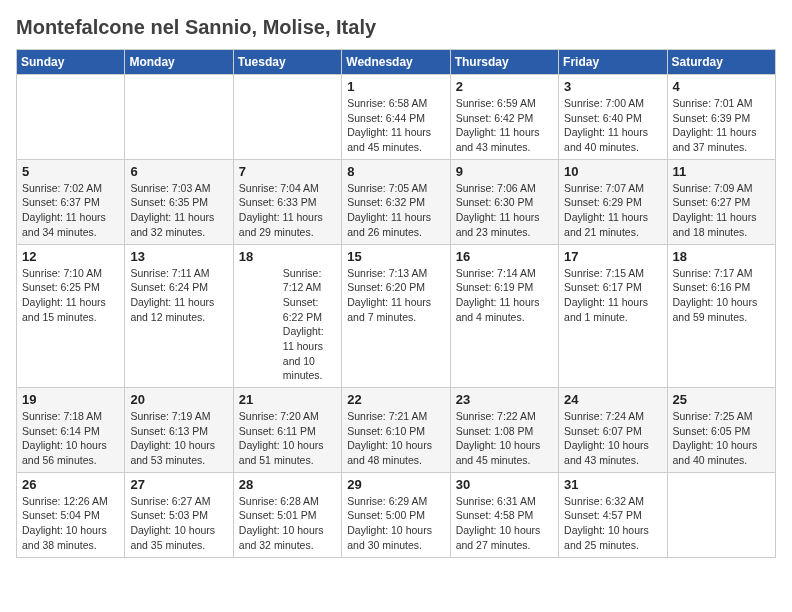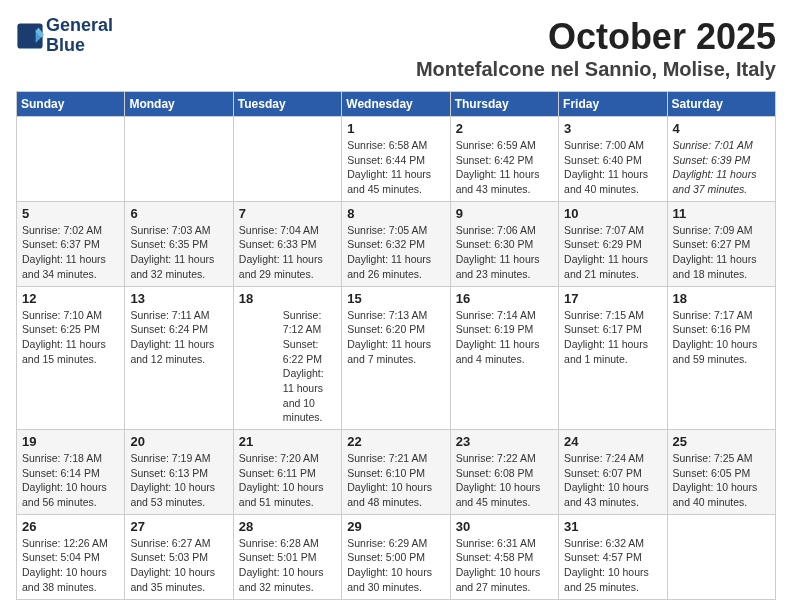--- a/index.html
+++ b/index.html
@@ -84,33 +84,21 @@
       line-height: 1.4;
     }
     .empty-cell {
       background: #fff !important;
     }
   </style>
 </head>
 <body>
 
 <div class="header">
-  <div class="logo">
-    <svg class="logo-icon" viewBox="0 0 40 40">
-      <rect x="2" y="2" width="36" height="36" rx="4" fill="#1a3c6e"></rect>
-      <polygon points="28,10 38,20 28,30" fill="#4a9fd4"></polygon>
-      <polygon points="32,8 40,18 36,22 28,14" fill="#6bb8e8"></polygon>
-    </svg>
-    <div class="logo-text">
-      <div>General</div>
-      <div>Blue</div>
-    </div>
-  </div>
   <div class="title-block">
-    <div class="month-title">October 2025</div>
     <div class="location">Montefalcone nel Sannio, Molise, Italy</div>
   </div>
 </div>
 
 <table>
   <thead>
     <tr id="weekday-header">
         <th>Sunday</th>
         <th>Monday</th>
         <th>Tuesday</th>
@@ -138,21 +126,21 @@
 Daylight: 11 hours and 43 minutes.</div>
         </td>
         <td>
           <span class="day-number">3</span>
           <div class="day-info" style="white-space: pre-line;">Sunrise: 7:00 AM
 Sunset: 6:40 PM
 Daylight: 11 hours and 40 minutes.</div>
         </td>
         <td>
           <span class="day-number">4</span>
-          <div class="day-info" style="white-space: pre-line; font-style: italic;">Sunrise: 7:01 AM
+          <div class="day-info" style="white-space: pre-line;">Sunrise: 7:01 AM
 Sunset: 6:39 PM
 Daylight: 11 hours and 37 minutes.</div>
         </td>
       </tr>
       <tr>
         <td>
           <span class="day-number">5</span>
           <div class="day-info" style="white-space: pre-line;">Sunrise: 7:02 AM
 Sunset: 6:37 PM
 Daylight: 11 hours and 34 minutes.</div>
@@ -259,21 +247,21 @@
         </td>
         <td>
           <span class="day-number">22</span>
           <div class="day-info" style="white-space: pre-line;">Sunrise: 7:21 AM
 Sunset: 6:10 PM
 Daylight: 10 hours and 48 minutes.</div>
         </td>
         <td>
           <span class="day-number">23</span>
           <div class="day-info" style="white-space: pre-line;">Sunrise: 7:22 AM
-Sunset: 6:08 PM
+Sunset: 1:08 PM
 Daylight: 10 hours and 45 minutes.</div>
         </td>
         <td>
           <span class="day-number">24</span>
           <div class="day-info" style="white-space: pre-line;">Sunrise: 7:24 AM
 Sunset: 6:07 PM
 Daylight: 10 hours and 43 minutes.</div>
         </td>
         <td>
           <span class="day-number">25</span>

